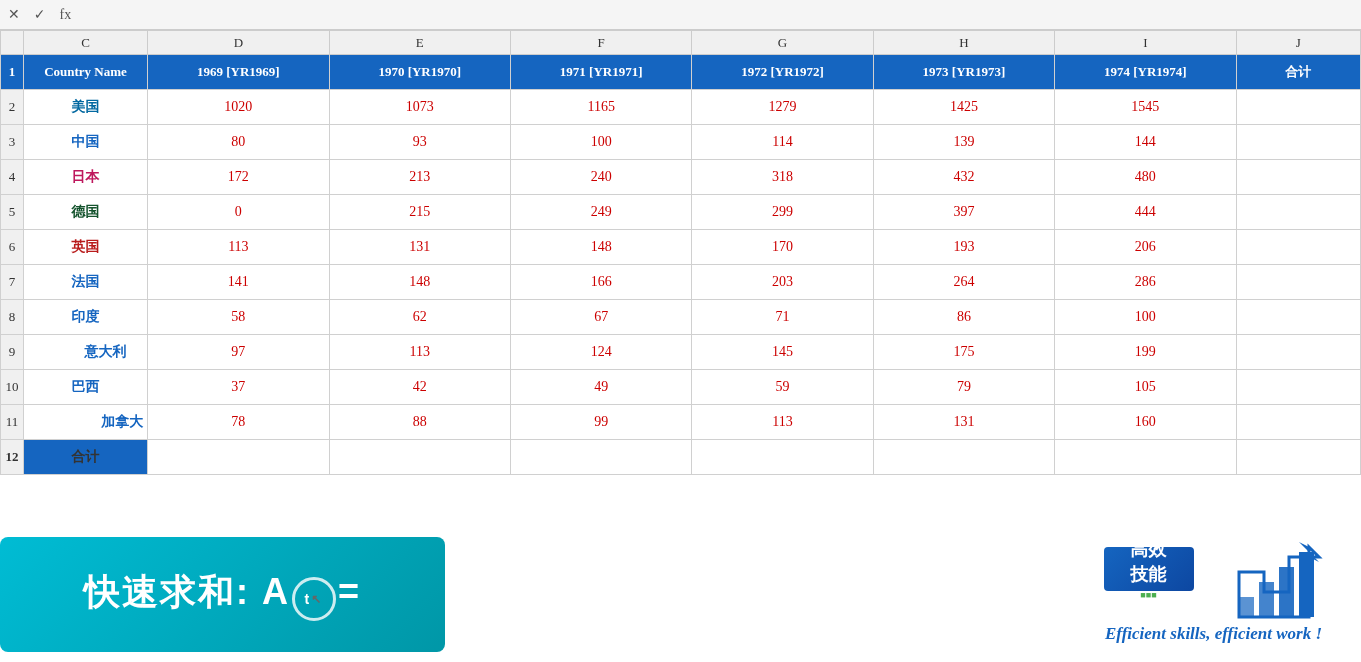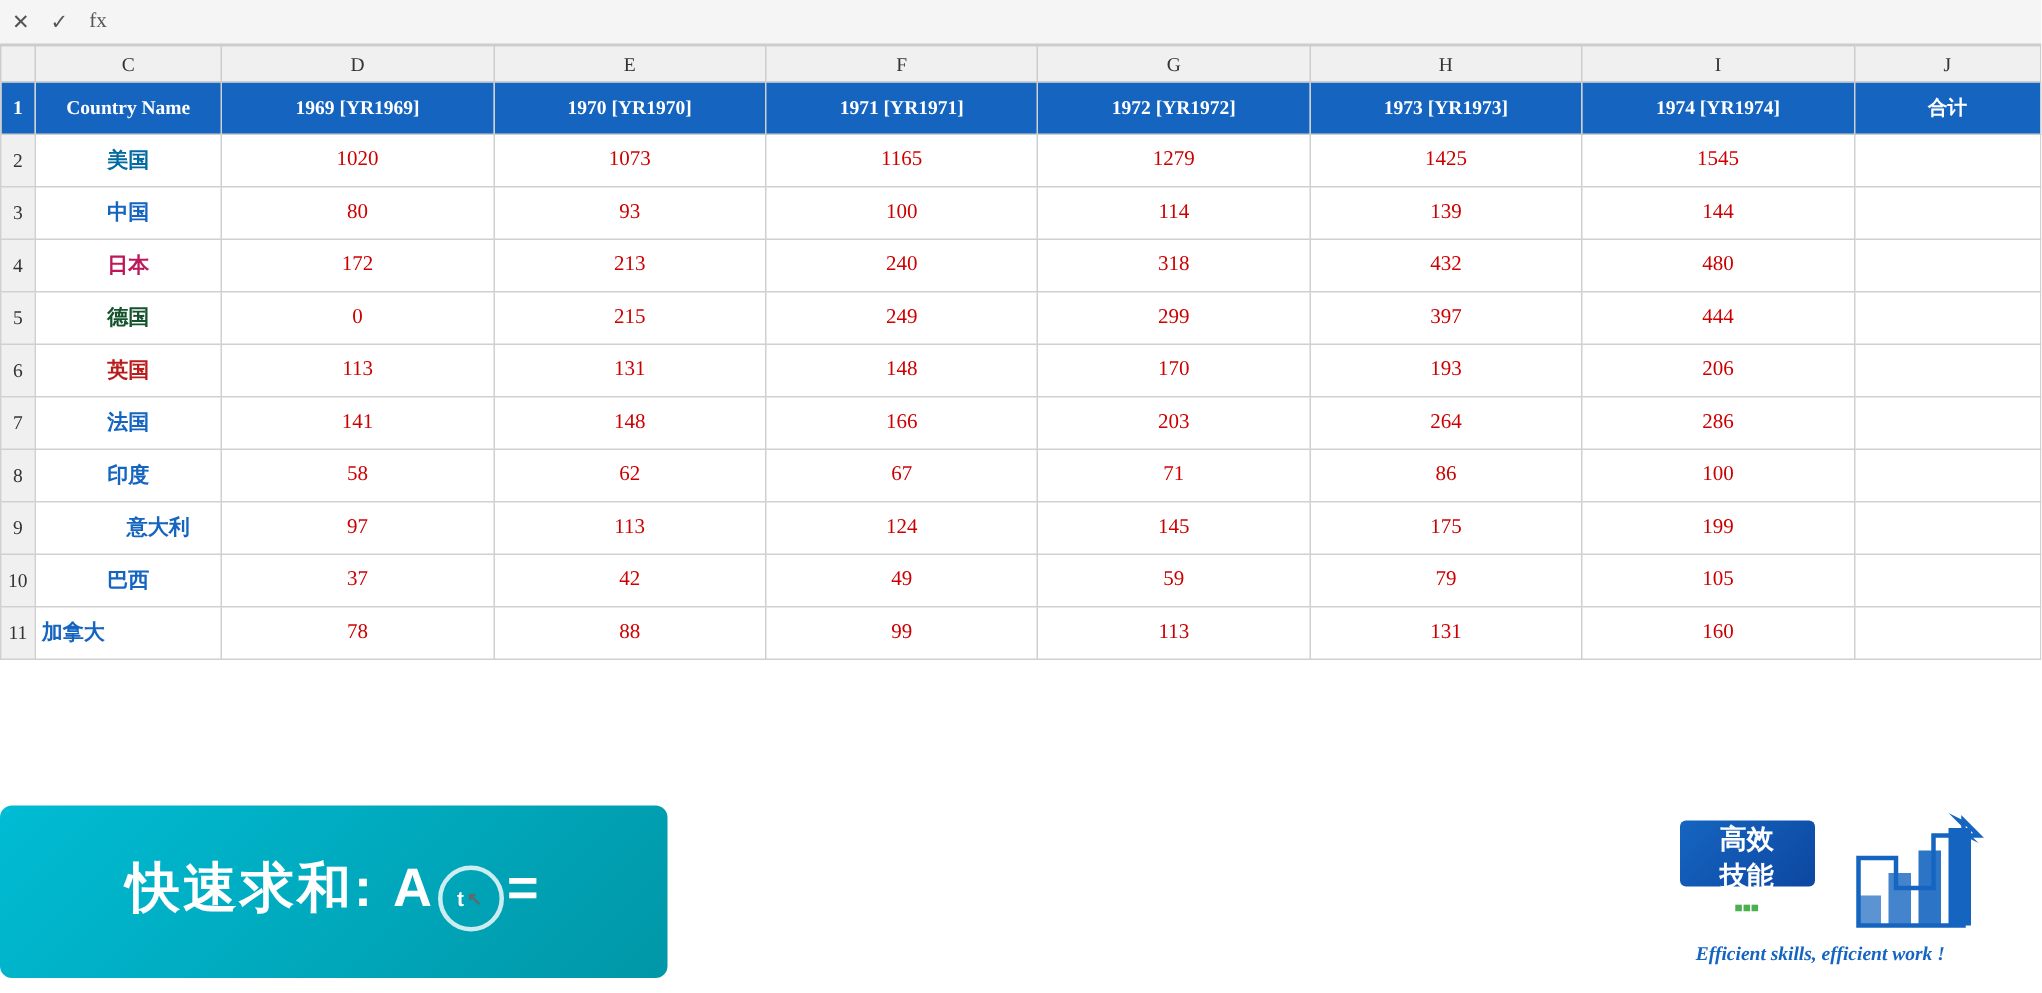--- a/index.html
+++ b/index.html
@@ -170,46 +170,45 @@
       justify-content: flex-end;
       gap: 4px;
     }
     .brand-logo-box {
       width: 90px;
       height: 44px;
       background: linear-gradient(135deg, #1565c0, #0d47a1);
       display: flex;
       flex-direction: column;
       align-items: center;
-      justify-content: space-between;
+      justify-content: center;
       color: #fff;
       font-size: 18px;
       font-weight: bold;
       border-radius: 4px;
       line-height: 1.4;
-      margin-left: 16px;
     }
     .brand-logo-box span {
       color: #4caf50;
       font-size: 11px;
     }
     .brand-chart {
       position: absolute;
       right: 0;
       bottom: 30px;
       width: 90px;
       height: 80px;
     }
     .brand-text {
       position: absolute;
       bottom: 8px;
       left: 50%;
       transform: translateX(-50%);
       color: #1565c0;
-      font-size: 13px;
+      font-size: 17px;
       font-weight: bold;
       white-space: nowrap;
       font-style: italic;
     }
   </style>
 </head>
 <body>
 
 <div class="formula-bar">
   <span class="formula-bar-btn">✕</span>
@@ -353,28 +352,39 @@
           <td class="data-cell">37</td>
           <td class="data-cell">42</td>
           <td class="data-cell">49</td>
           <td class="data-cell">59</td>
           <td class="data-cell">79</td>
           <td class="data-cell">105</td>
           <td class="data-cell"></td>
         </tr>
         <tr>
           <td class="row-header">11</td>
-          <td style="color: rgb(21, 101, 192); font-weight: bold; text-align: left;">加拿大</td>
+          <td style="color: rgb(21, 101, 192); font-weight: bold; text-align: right;">加拿大</td>
           <td class="data-cell">78</td>
           <td class="data-cell">88</td>
           <td class="data-cell">99</td>
           <td class="data-cell">113</td>
           <td class="data-cell">131</td>
           <td class="data-cell">160</td>
           <td class="data-cell"></td>
+        </tr>
+        <tr class="subtotal-row">
+          <td class="row-header">12</td>
+          <td class="subtotal-label">合计</td>
+          <td></td>
+          <td></td>
+          <td></td>
+          <td></td>
+          <td></td>
+          <td></td>
+          <td></td>
         </tr>
       </tbody>
   </table>
 
   <div class="tooltip-overlay">
     <div class="tooltip-text">
       快速求和: A<span class="tooltip-circle">
           <span style="font-size:14px;color:#fff;">t</span>
           <span style="font-size:12px;color:#666;">↖</span>
         </span>=

